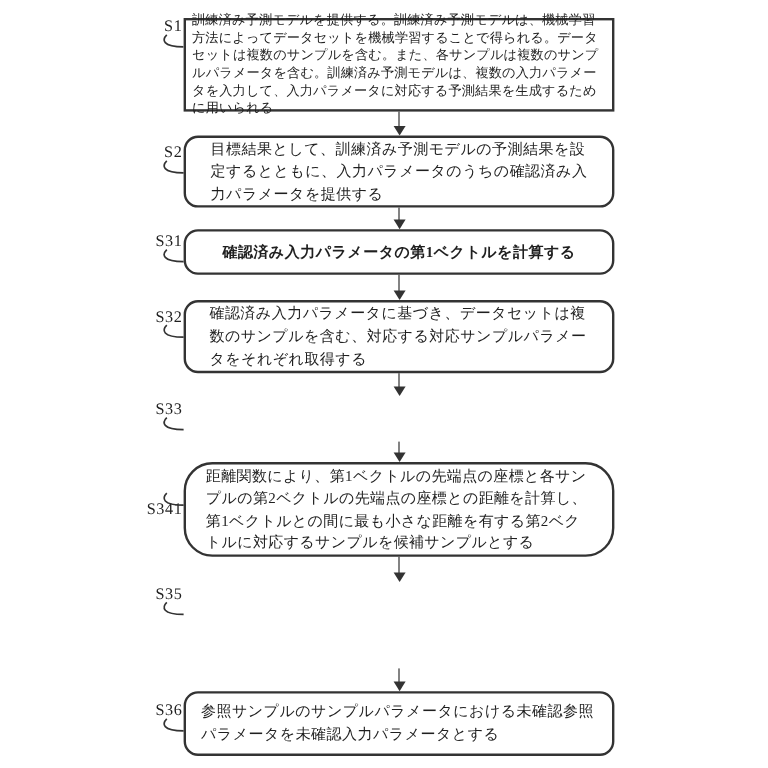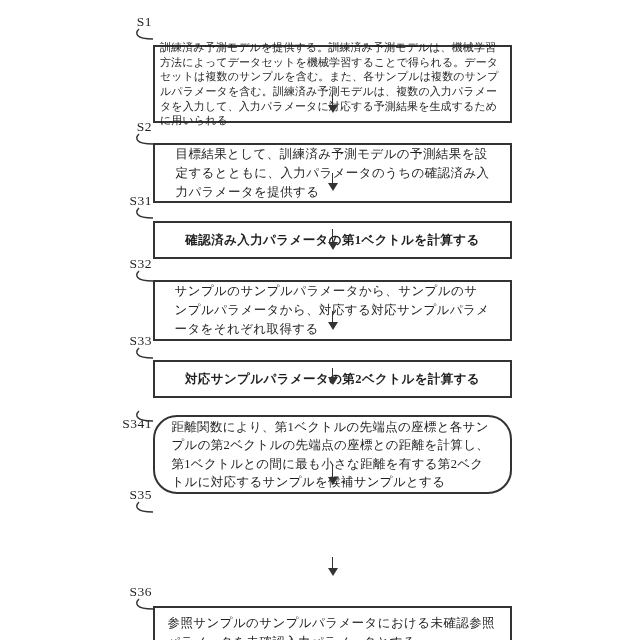--- a/index.html
+++ b/index.html
@@ -13,30 +13,29 @@
   #flowchart { position:absolute; inset:0;padding-left:16px; }
 
   .box {
     position:absolute;
     left:153px; width:359px;
     border:2px solid #333333;
     background:#ffffff;
     box-sizing:border-box;
     display:flex; align-items:center; justify-content:center;
     color:#1f1f1f;
-    margin-top:30px;
   }
   .box .txt { text-align:left; }
 
   
   .f-dense { font-size:11px; line-height:14.6px; }
   .f-dense .txt { width:100%; padding:0 5px; letter-spacing:0.1px; }
 
   
-  .f-norm { font-size:12.5px; line-height:19px; letter-spacing:0.4px; }
+  .f-norm { font-size:12.5px; line-height:19px; letter-spacing:0.4px;border-radius:12px; }
   .f-mid  { font-size:12.5px; line-height:18.4px; letter-spacing:0.3px;border-radius:24px; }
 
   .w314 .txt { width:314px; }
   .w316 .txt { width:316px; }
   .w322 .txt { width:322px; }
   .w330 .txt { width:330px; }
   .center-line .txt { width:auto; text-align:center;font-weight:bold; }
 
   .step-label {
     position:absolute;
@@ -113,35 +112,32 @@
   <div class="arrow" style="top:229px; height:21px">
     <div class="shaft" style="height:14px"></div>
       <div class="head"></div>
   </div>
 
   <span class="step-label" style="top:256px">S32</span>
   <svg class="leader" style="top:270px" viewBox="0 0 21 15">
     <path d="M6,1 C2,5 2,11 20,11" fill="none" stroke="#333333" stroke-width="1.4"></path>
   </svg>
   <div class="box f-norm w316" style="top:250px; height:61px">
-    <div class="txt">サンプルのサンプルパラメータから、サンプルのサンプルパラメータから、対応する対応サンプルパラメータをそれぞれ取得する</div>
+    <div class="txt">確認済み入力パラメータに基づき、データセットは複数のサンプルを含む、対応する対応サンプルパラメータをそれぞれ取得する</div>
   </div>
 
   <div class="arrow" style="top:311px; height:19px">
     <div class="shaft" style="height:12px"></div>
       <div class="head"></div>
   </div>
 
   <span class="step-label" style="top:333px">S33</span>
   <svg class="leader" style="top:347px" viewBox="0 0 21 15">
     <path d="M6,1 C2,5 2,11 20,11" fill="none" stroke="#333333" stroke-width="1.4"></path>
   </svg>
-  <div class="box f-norm center-line" style="top:330px; height:38px">
-    <div class="txt">対応サンプルパラメータの第2ベクトルを計算する</div>
-  </div>
 
   <div class="arrow" style="top:368px; height:17px">
     <div class="shaft" style="height:10px"></div>
       <div class="head"></div>
   </div>
 
   <span class="step-label" style="top:416px">S341</span>
   <svg class="leader" style="top:410px" viewBox="0 0 21 15">
     <path d="M6,1 C2,5 2,11 20,11" fill="none" stroke="#333333" stroke-width="1.4"></path>
   </svg>

